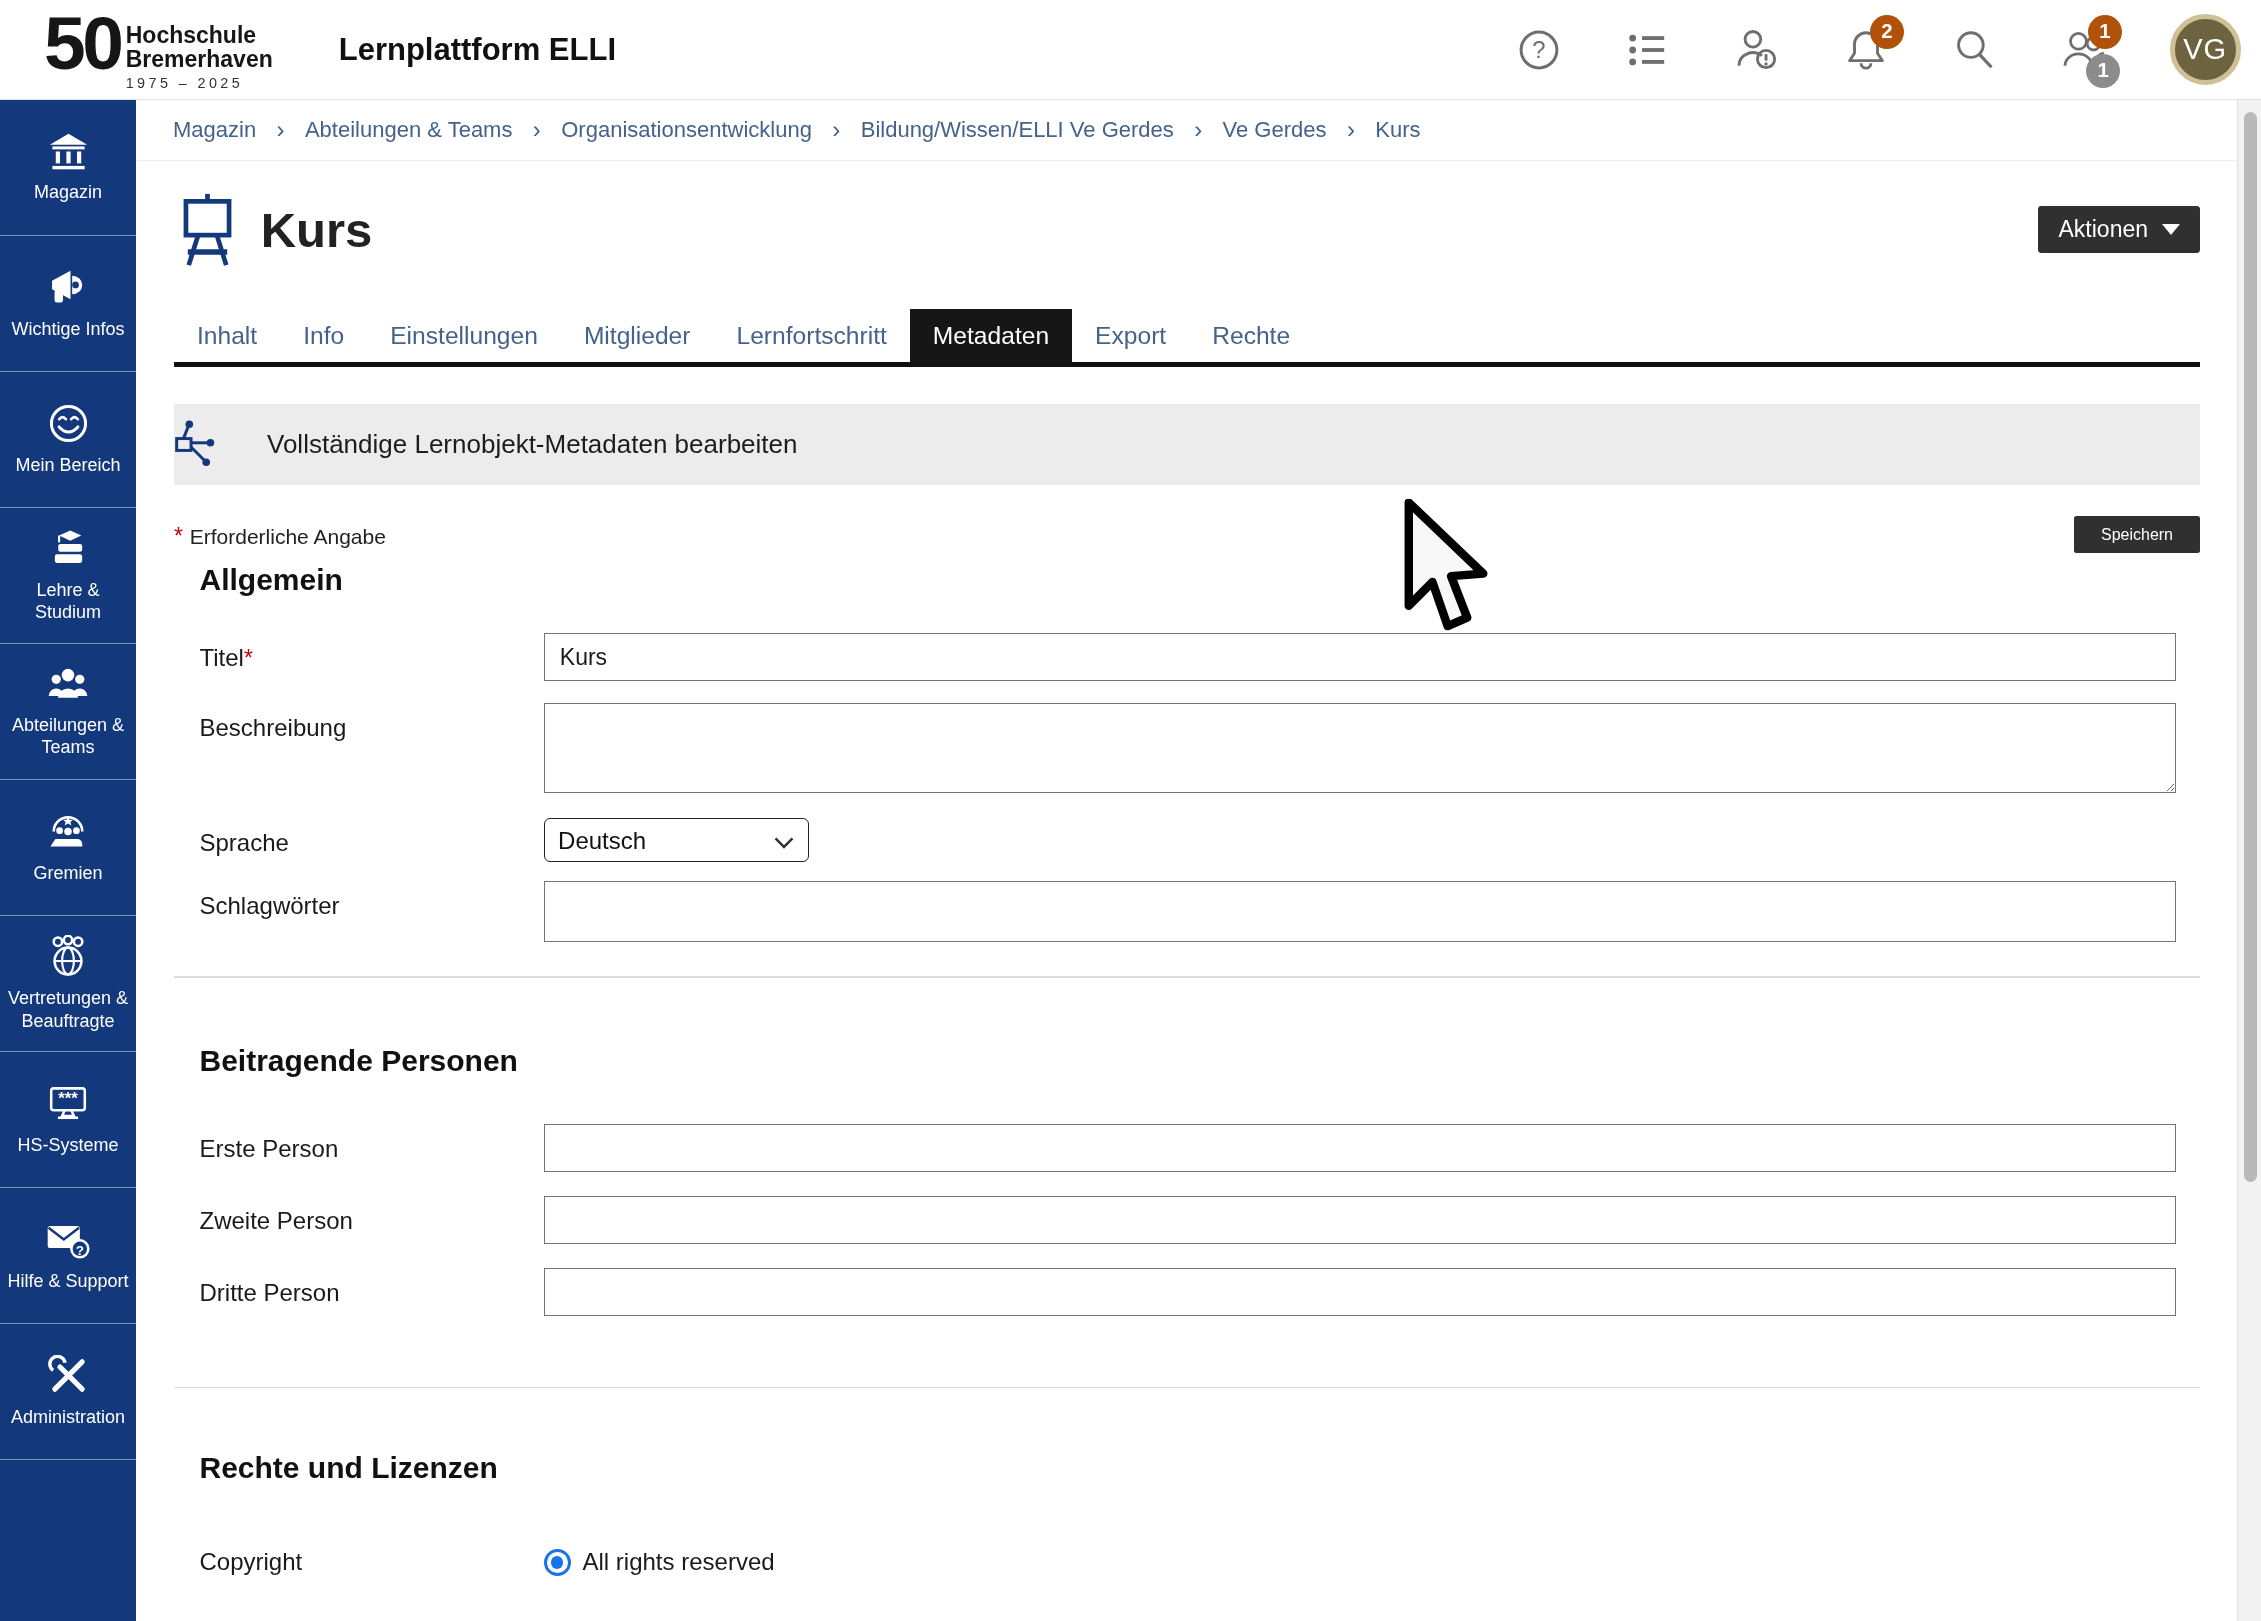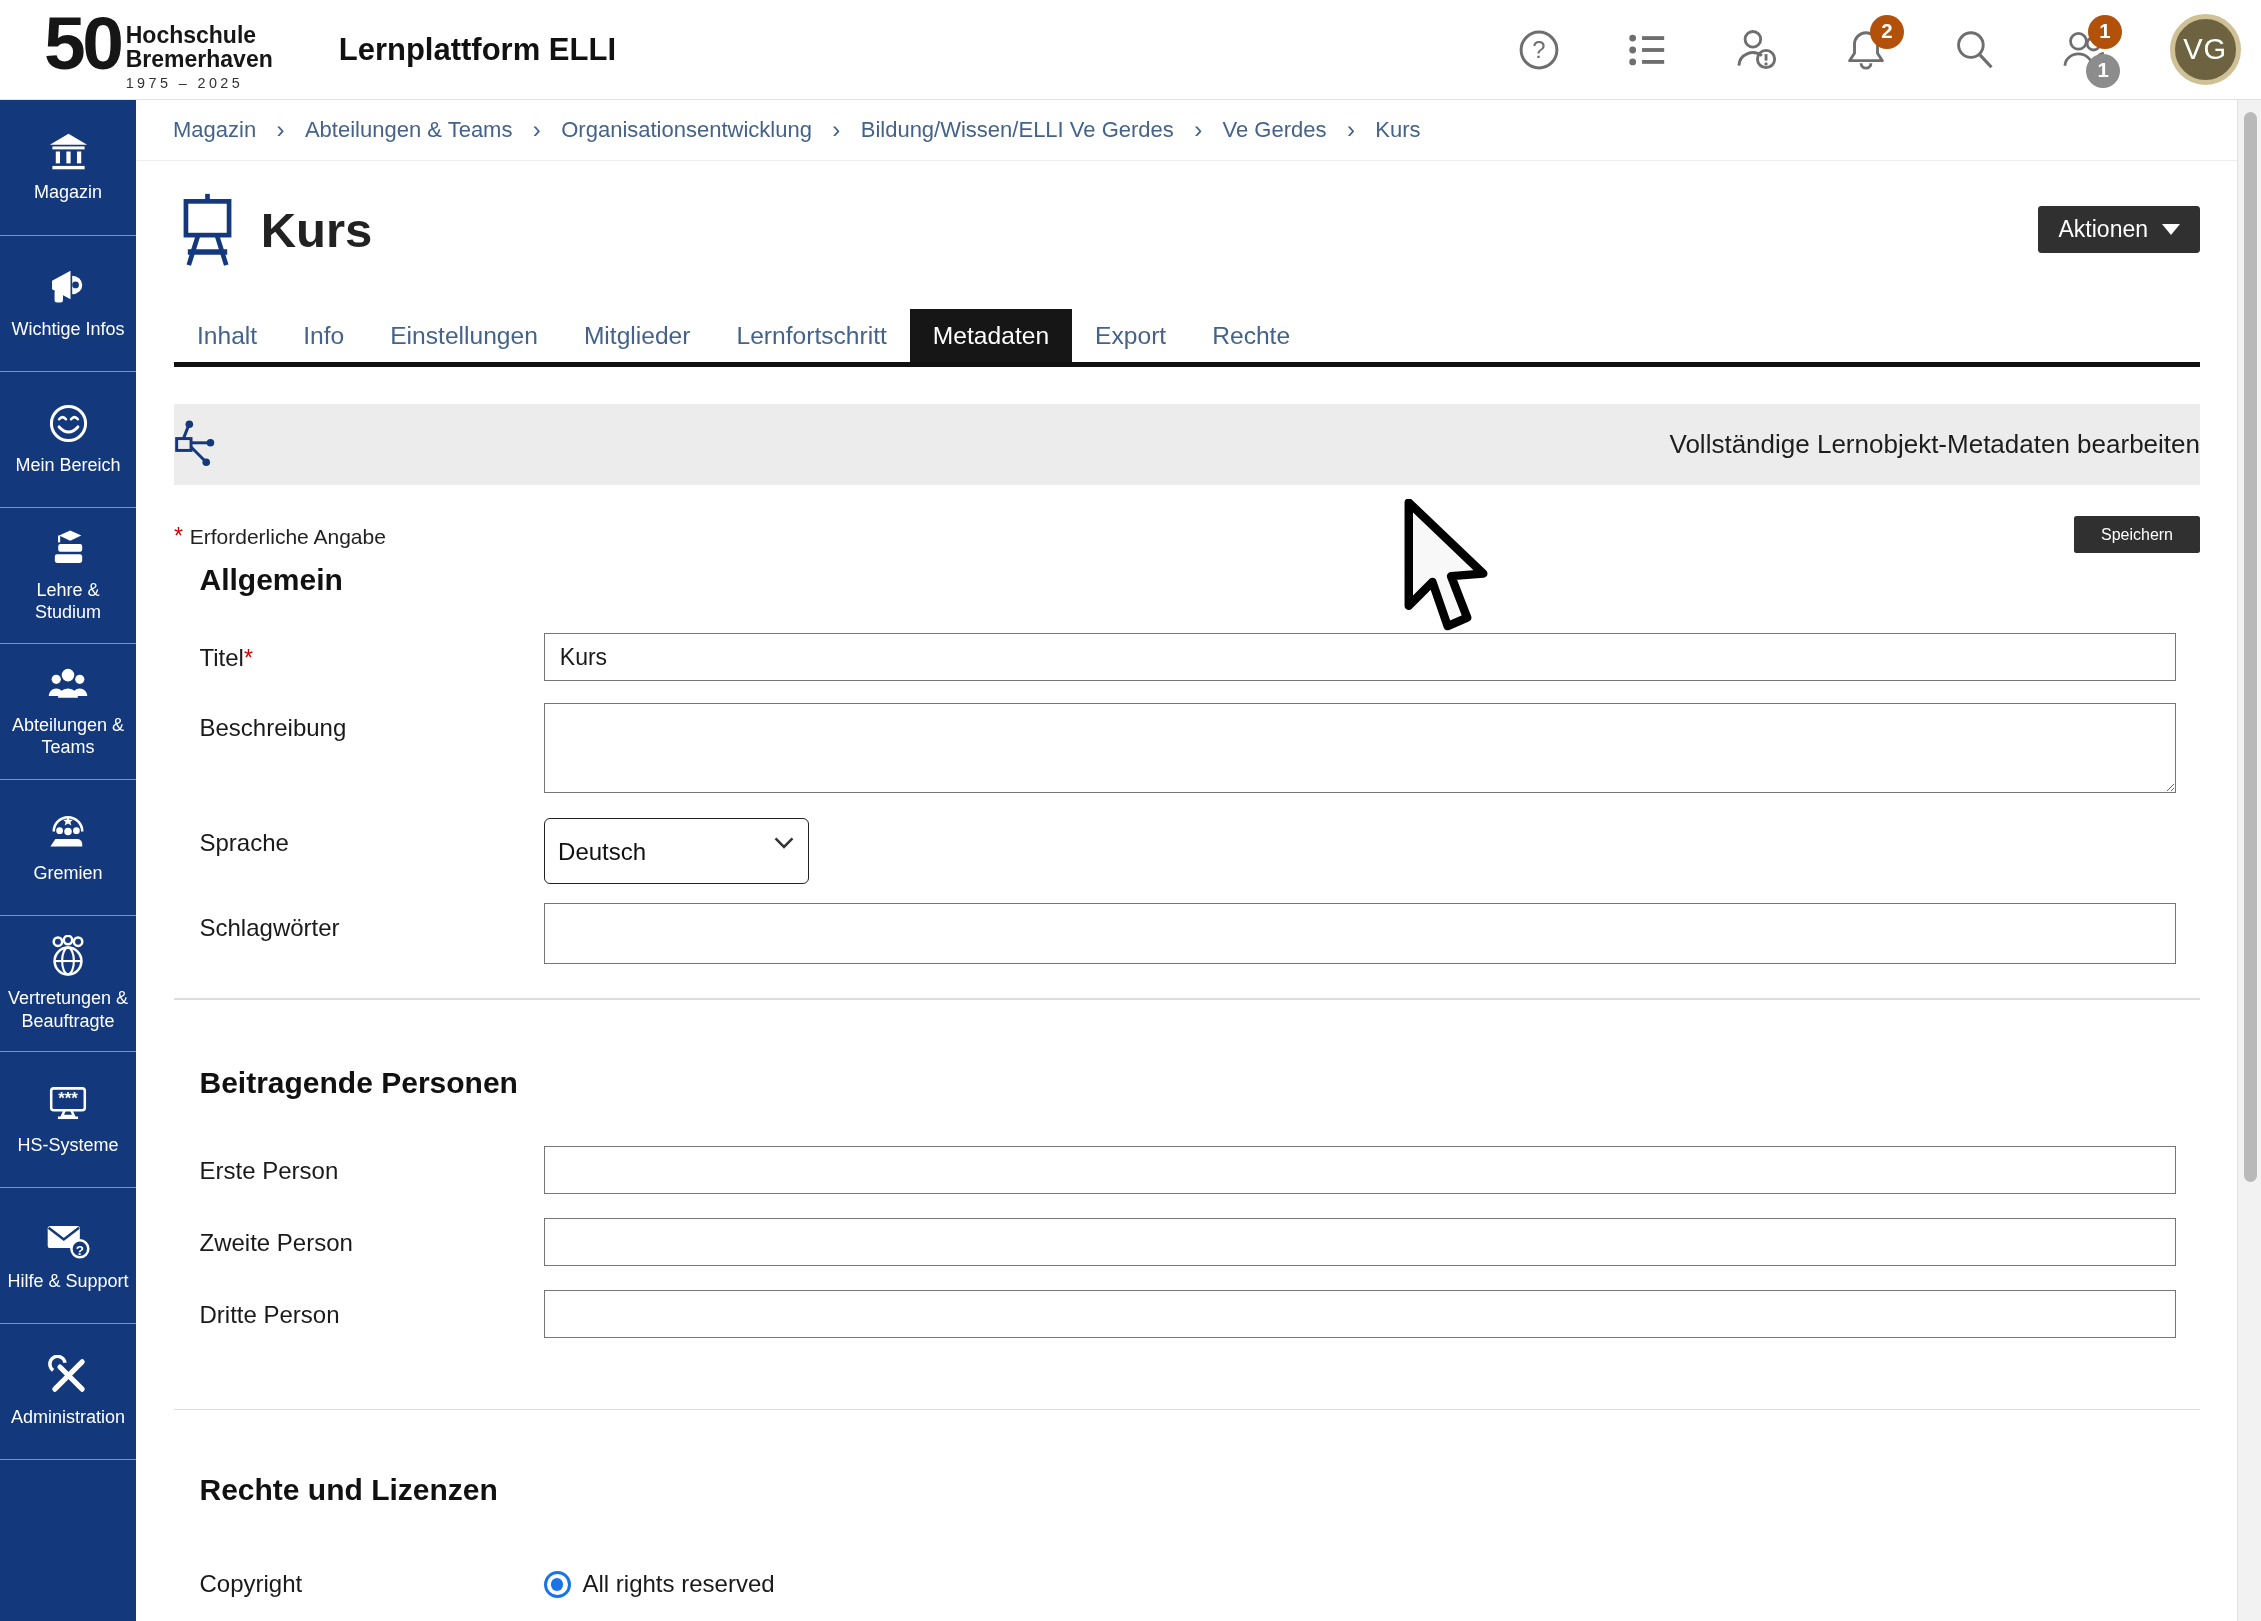--- a/index.html
+++ b/index.html
@@ -41,40 +41,40 @@
   .caret-down { width:0; height:0; border-left:9.3px solid transparent; border-right:9.3px solid transparent; border-top:11px solid #fff; }
 
   .tabs { display:flex; margin-top:42px; border-bottom:5.1px solid #111; align-items:flex-end; }
   .tab { font-size:24.6px; color:#44628a; padding:12.7px 23px; cursor:pointer; white-space:nowrap; }
   .tab.active { background:#161616; color:#fff; }
 
   .subtabs { display:flex; gap:37px; margin-top:13.6px; padding-left:3.4px; }
   .subtab { font-size:21px; color:#44628a; cursor:pointer; }
   .subtab.active { text-decoration:underline; text-underline-offset:5.1px; }
 
-  .banner { margin-top:37px; height:81px; background:#ececec; display:flex; align-items:center; justify-content:space-between; gap:12px; cursor:pointer; }
+  .banner { margin-top:37px; height:81px; background:#ececec; display:flex; align-items:center; justify-content:flex-start; gap:37px; cursor:pointer; }
   .banner-label { font-size:26px; color:#1d1d1d; }
 
   .required-row { display:flex; align-items:flex-start; margin-top:31px; }
   .required-note { font-size:21px; color:#222; padding-top:6.8px; }
   .req-star { color:#cc0000; font-size:23px; margin-right:6.8px; }
   .save-btn { margin-left:auto; background:#303030; color:#fff; border:none; font-size:16px; padding:9.3px 27px; border-radius:2.5px; cursor:pointer; font-family:inherit; }
 
   .section-heading { font-size:30px; font-weight:700; color:#111; margin-left:25.5px; }
   .h-allgemein { margin-top:10.2px; }
   .h-beitragende { margin-top:66px; }
   .h-rechte { margin-top:63px; }
 
   .form-row { display:flex; align-items:flex-start; margin-left:25.5px; }
   .form-label { width:344px; flex:0 0 344px; font-size:24px; color:#1a1a1a; padding-top:11px; }
   .field-wrap { flex:1; margin-right:24px; position:relative; }
   .text-input { width:100%; height:48px; border:1.7px solid #767676; font-size:23px; padding:0 15.3px; font-family:inherit; color:#1a1a1a; background:#fff; }
   .textarea { width:100%; height:90px; border:1.7px solid #767676; font-size:23px; padding:6.8px 15.3px; font-family:inherit; resize:vertical; background:#fff; }
   .select-wrap { position:relative; width:265px; }
-  .select { width:265px; height:66px; border:1.7px solid #222; border-radius:6px; font-size:24px; padding:0 48px 0 13.6px; font-family:inherit; color:#111; background:#fff; appearance:none; -webkit-appearance:none; cursor:pointer; }
+  .select { width:265px; height:44px; border:1.7px solid #222; border-radius:6px; font-size:24px; padding:0 48px 0 13.6px; font-family:inherit; color:#111; background:#fff; appearance:none; -webkit-appearance:none; cursor:pointer; }
   .select-chevron { position:absolute; right:13.6px; top:17px; pointer-events:none; }
   .tall-input { height:61px; }
 
   .row-titel { margin-top:36px; }
   .row-beschreibung { margin-top:22px; }
   .row-sprache { margin-top:22px; }
   .row-schlagwoerter { margin-top:18.7px; }
   .row-person { margin-top:24px; }
   .row-person-first { margin-top:46px; }
   .row-copyright { margin-top:63px; align-items:center; }

